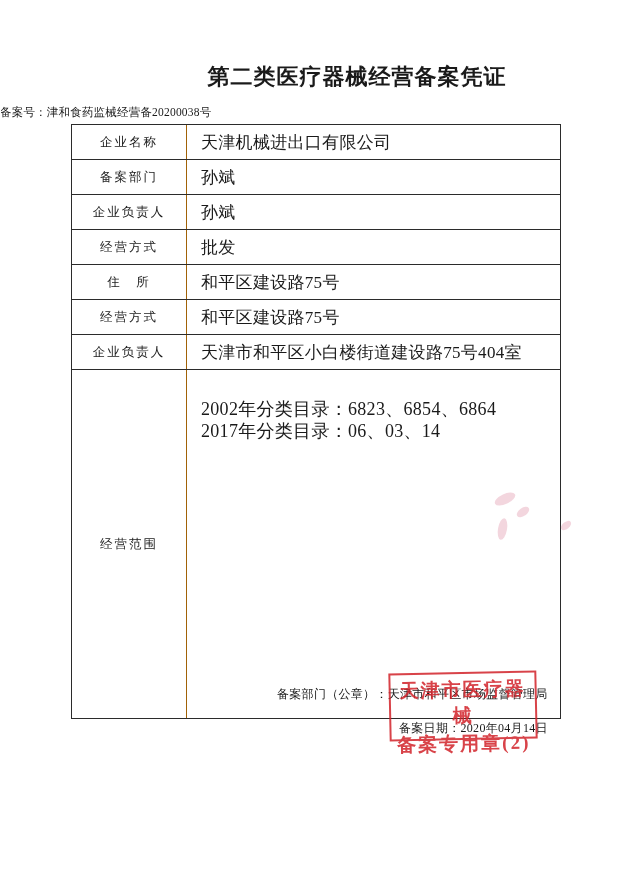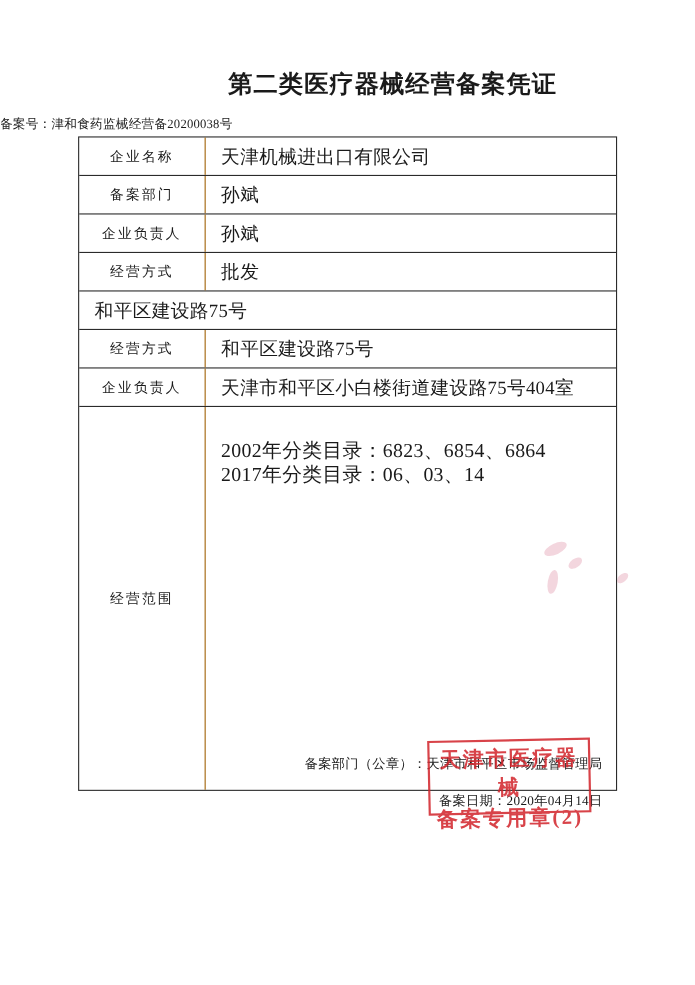--- a/index.html
+++ b/index.html
@@ -194,20 +194,21 @@
       <div class="cell-label">企业负责人</div>
       <div class="cell-value">孙斌</div>
     </div>
 
     <div class="row row-h">
       <div class="cell-label">经营方式</div>
       <div class="cell-value">批发</div>
     </div>
 
     <div class="row row-h">
+      <div class="cell-label">住　所</div>
       <div class="cell-value">和平区建设路75号</div>
     </div>
 
     <div class="row row-h">
       <div class="cell-label">经营方式</div>
       <div class="cell-value">和平区建设路75号</div>
     </div>
 
     <div class="row row-h">
       <div class="cell-label">企业负责人</div>

